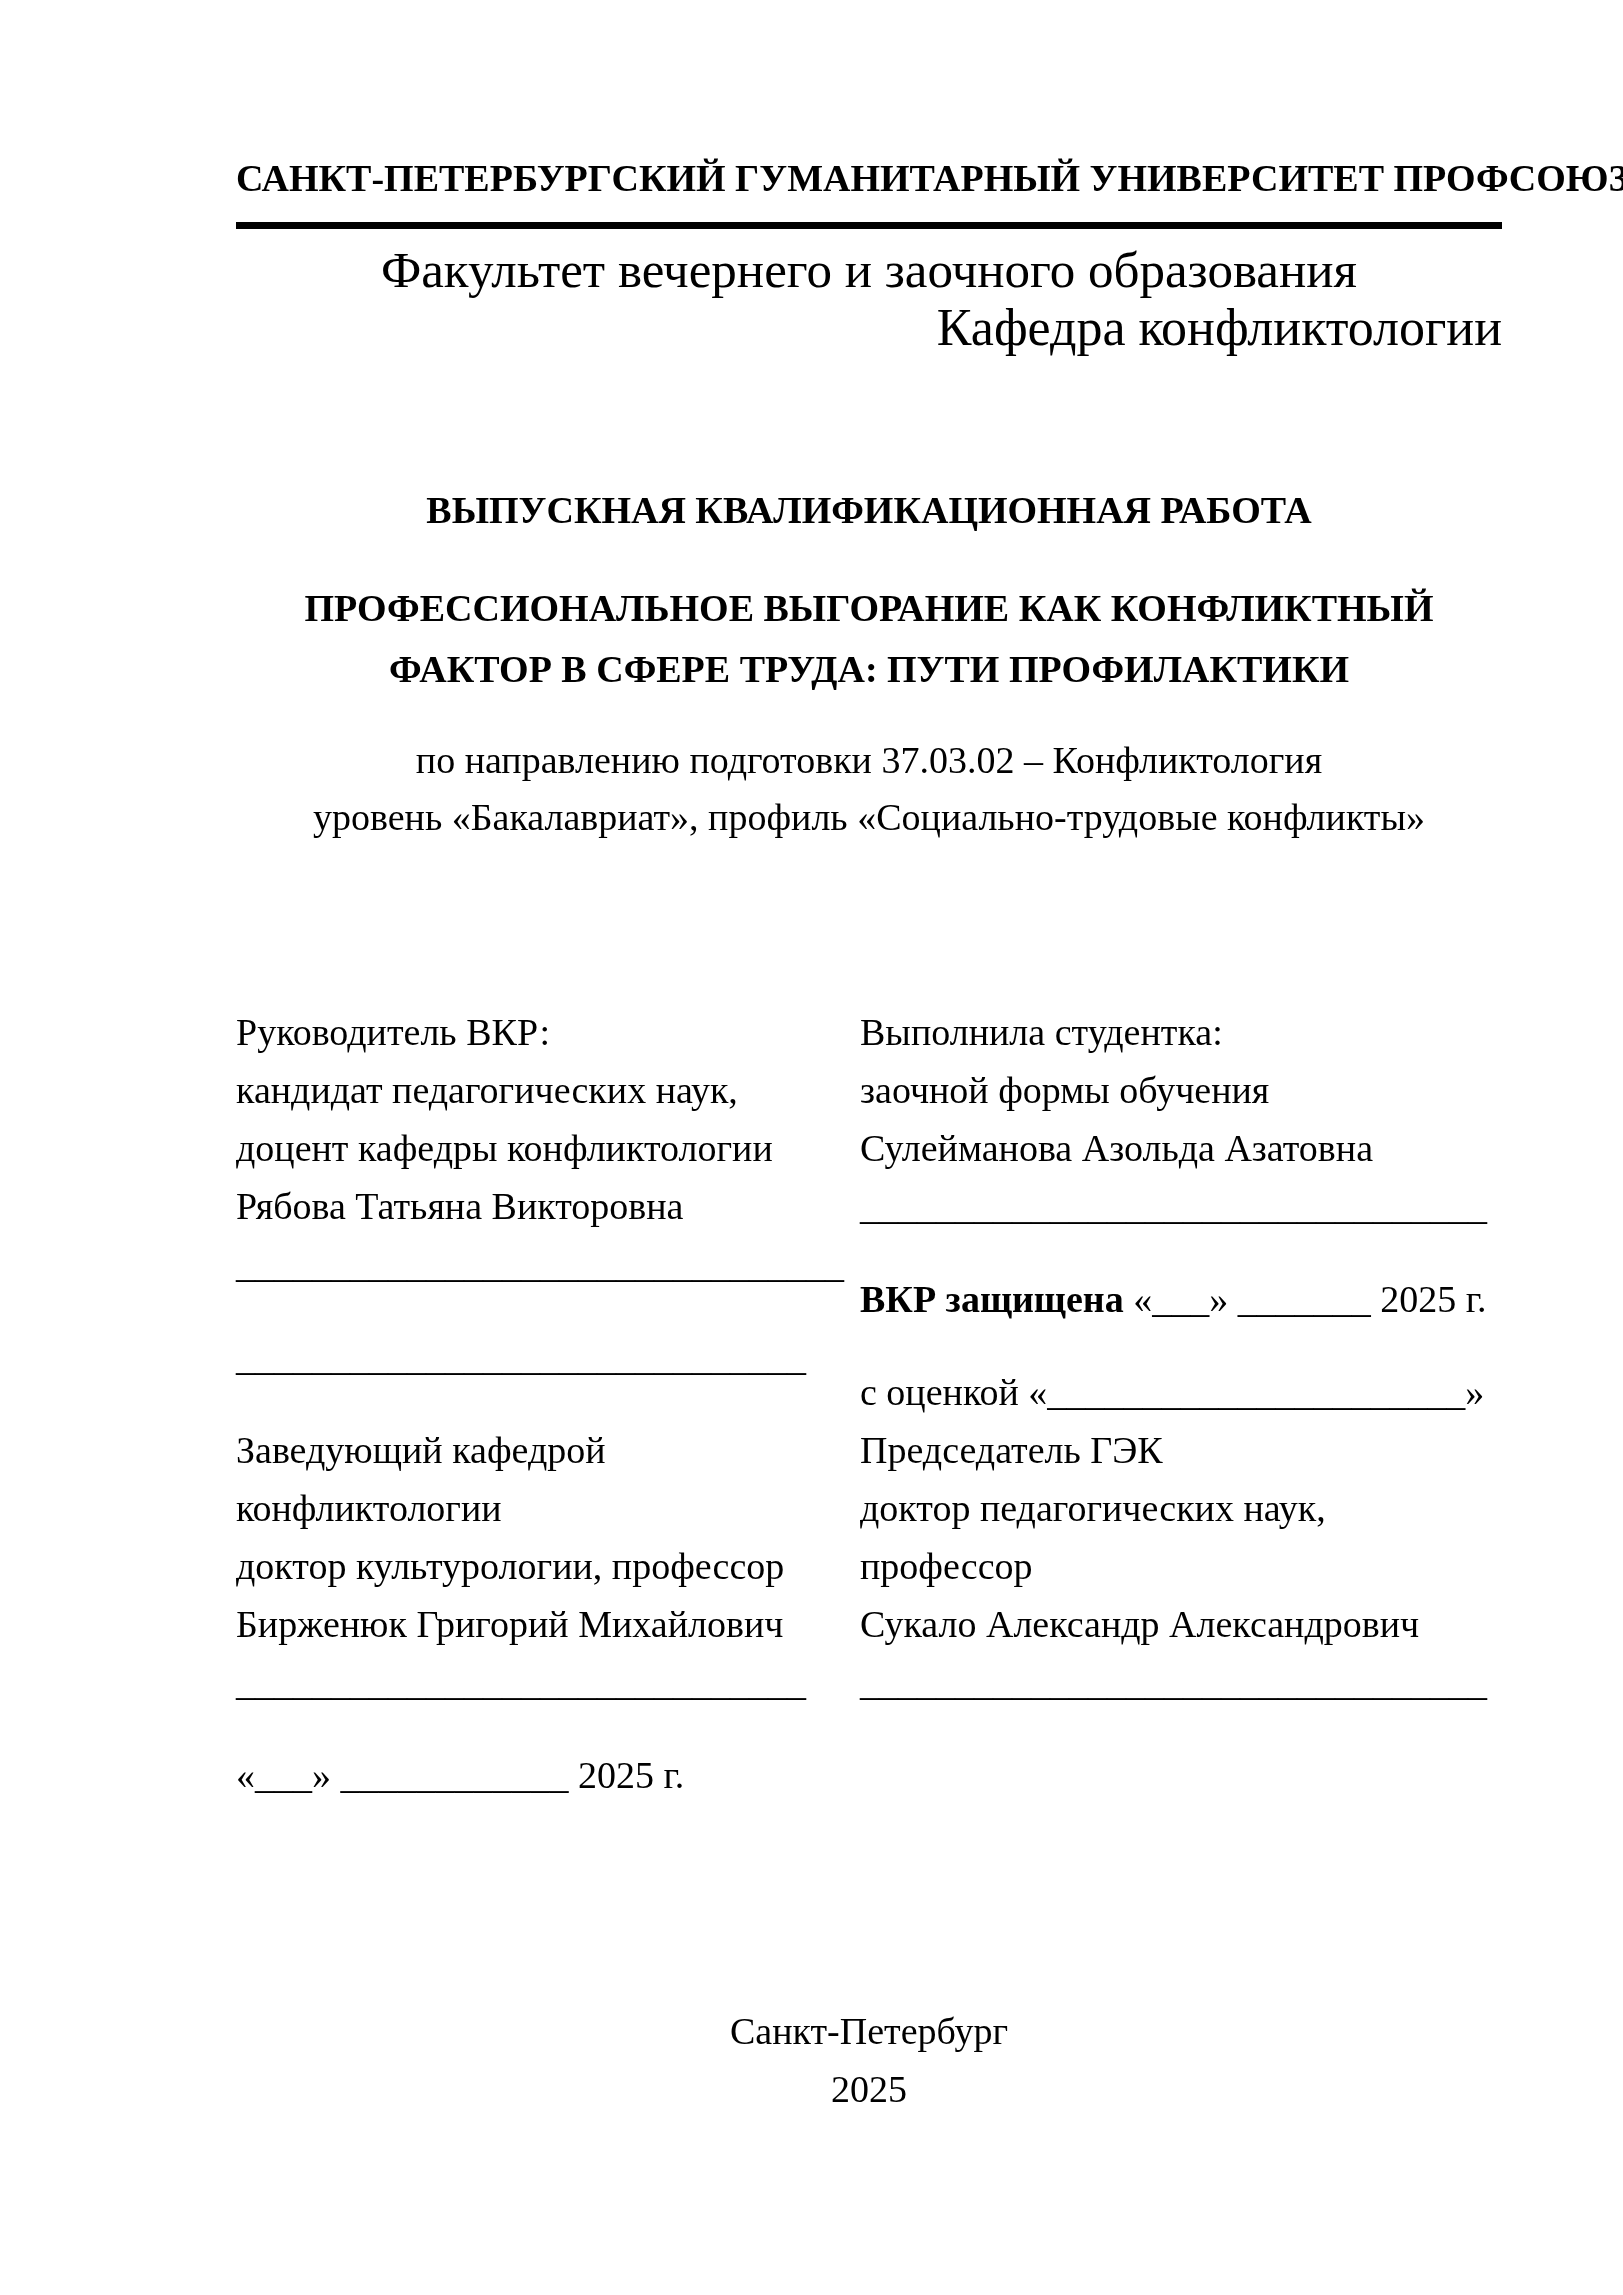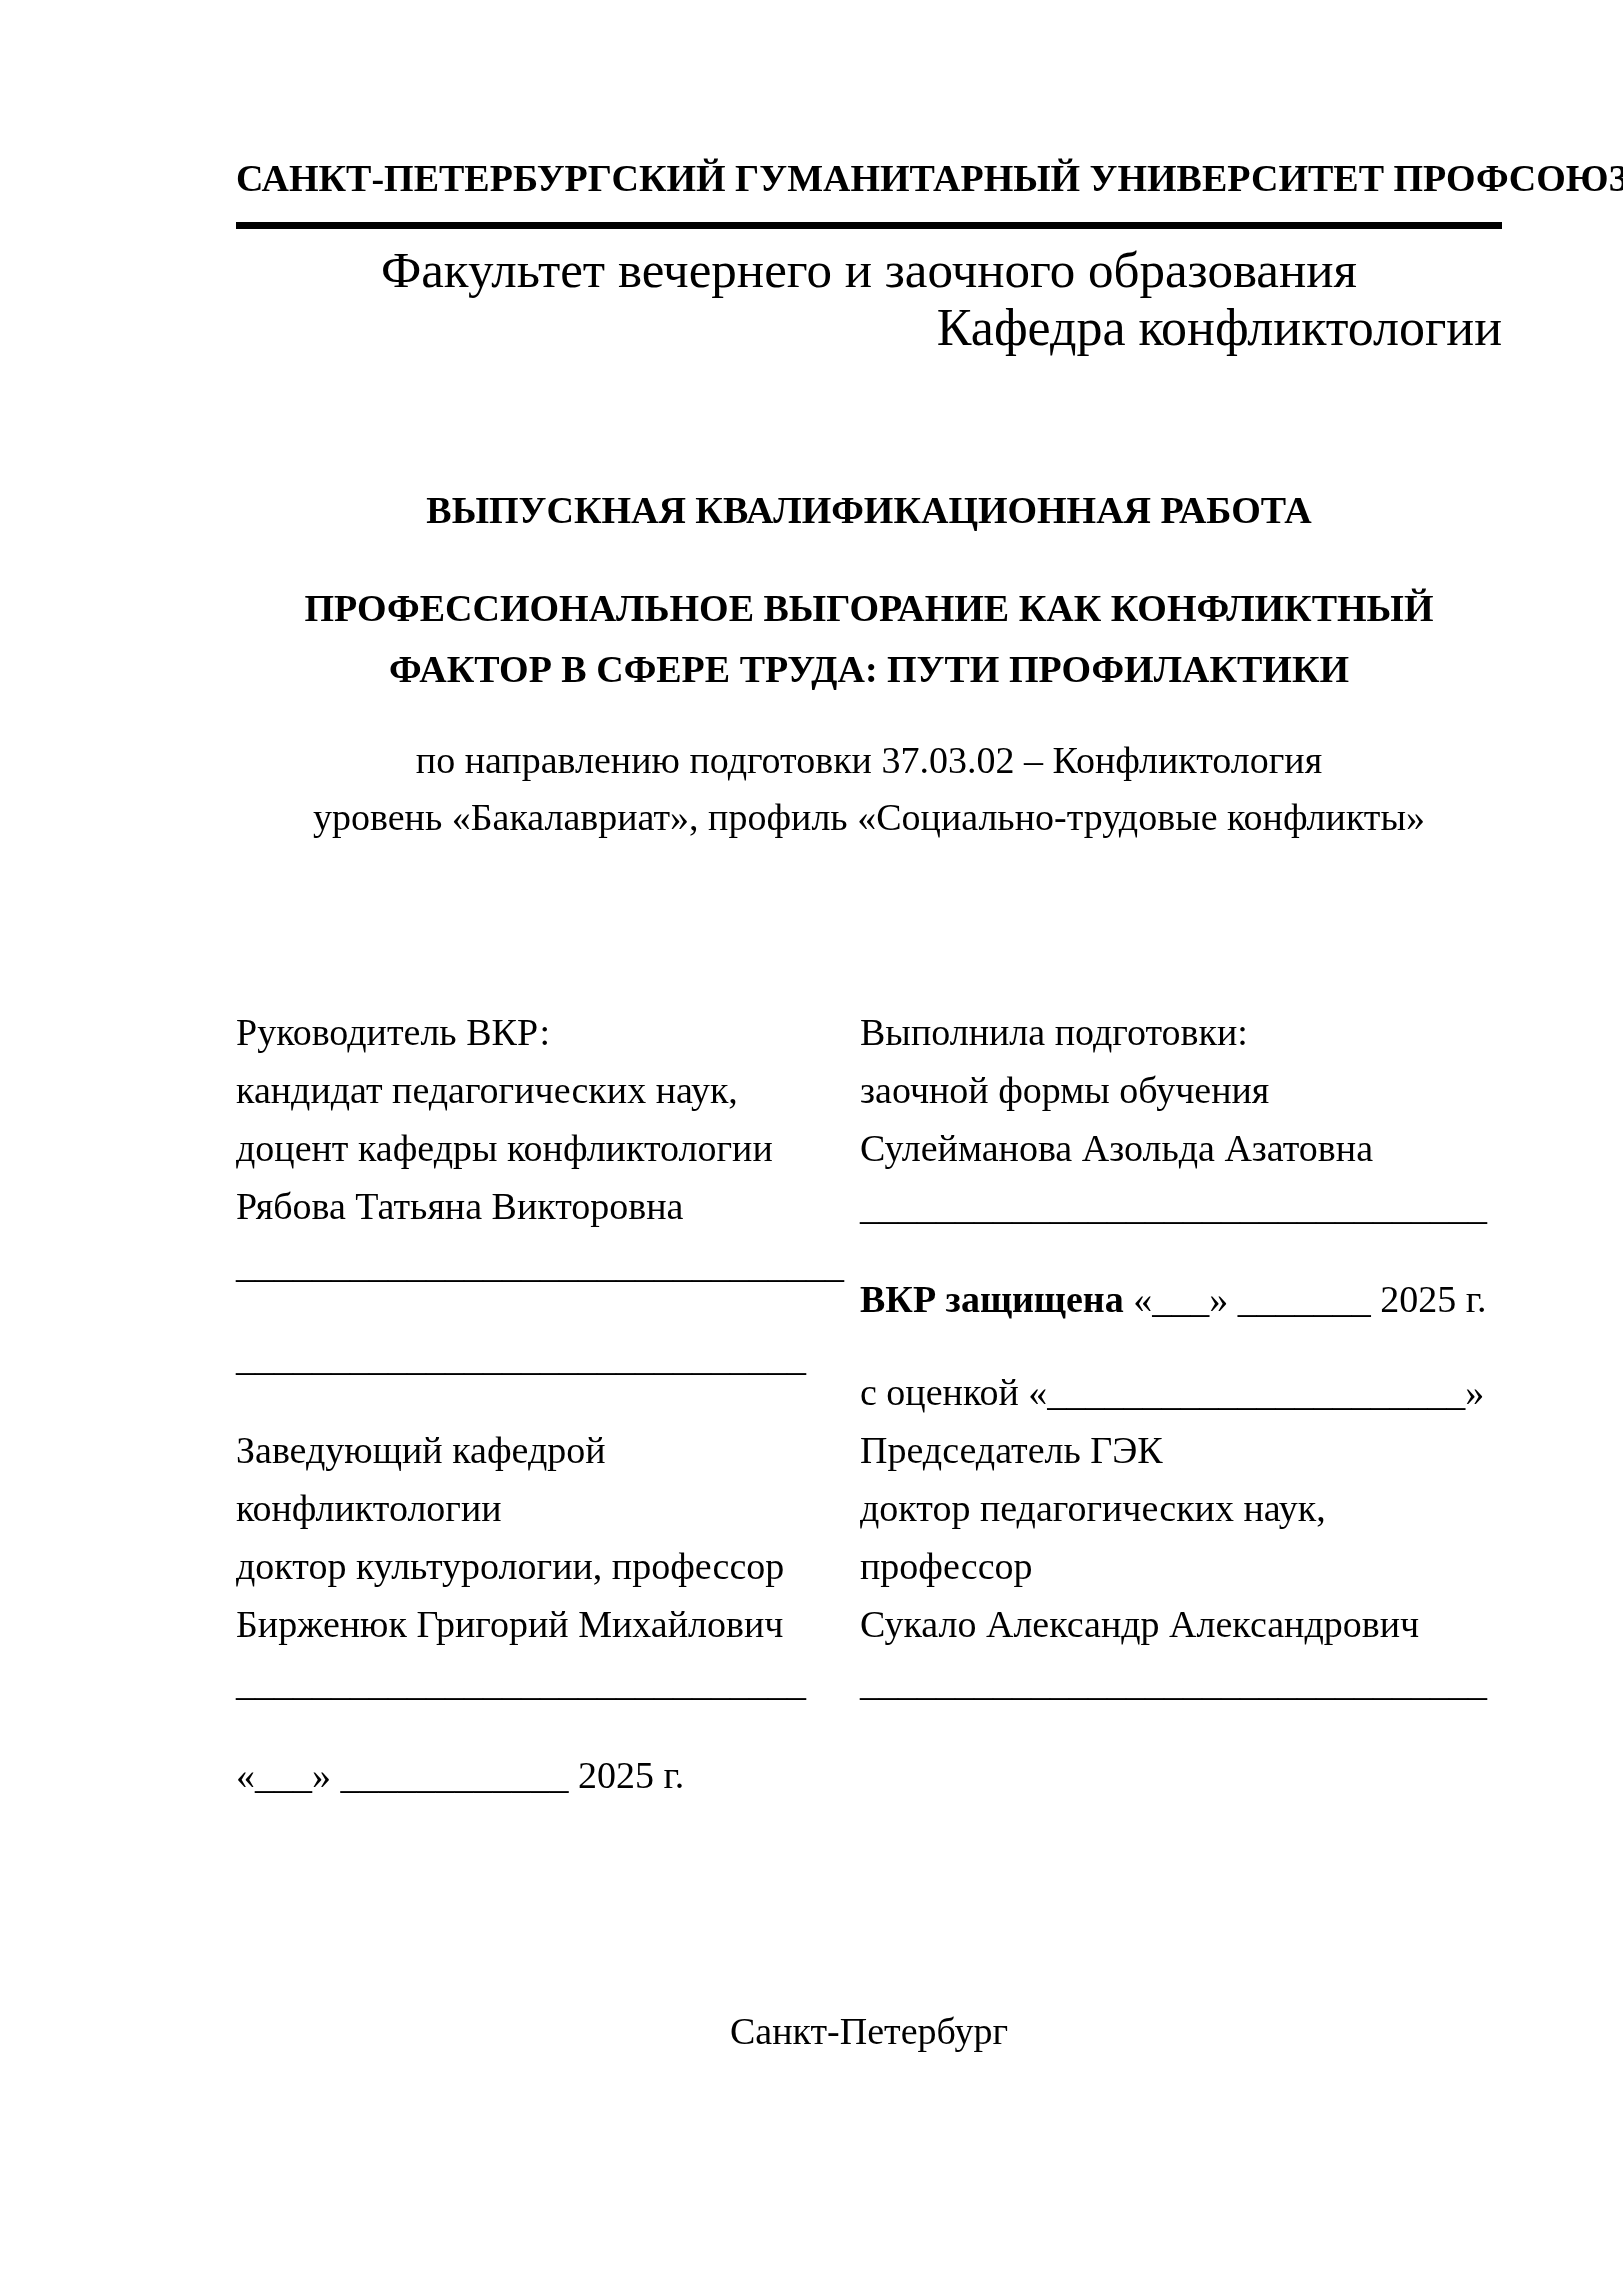--- a/index.html
+++ b/index.html
@@ -74,35 +74,36 @@
       <div class="row">Заведующий кафедрой</div>
       <div class="row">конфликтологии</div>
       <div class="row">доктор культурологии, профессор</div>
       <div class="row">Бирженюк Григорий Михайлович</div>
       <div class="row">______________________________</div>
       <div class="gap"></div>
       <div class="row">«___» ____________ 2025 г.</div>
     </div>
 
     <div class="col-right">
-      <div class="row">Выполнила подготовки:</div>
+      <div class="row">Выполнила студентка:</div>
       <div class="row">заочной формы обучения</div>
       <div class="row">Сулейманова Азольда Азатовна</div>
       <div class="row">_________________________________</div>
       <div class="gap"></div>
       <div class="row"><span class="b">ВКР защищена</span><span> «___» _______ 2025 г.</span></div>
       <div class="gap"></div>
       <div class="row">с оценкой «______________________»</div>
       <div class="row">Председатель ГЭК</div>
       <div class="row">доктор педагогических наук,</div>
       <div class="row">профессор</div>
       <div class="row">Сукало Александр Александрович</div>
       <div class="row">_________________________________</div>
     </div>
 
   </div>
 
   <div class="content" id="footer">
     <div>Санкт-Петербург</div>
+    <div>2025</div>
   </div>
 
 </div>
 
 
 </body></html>

